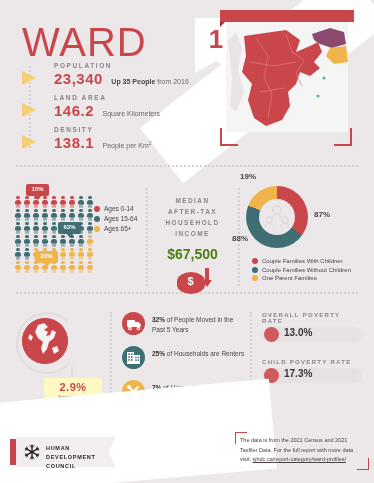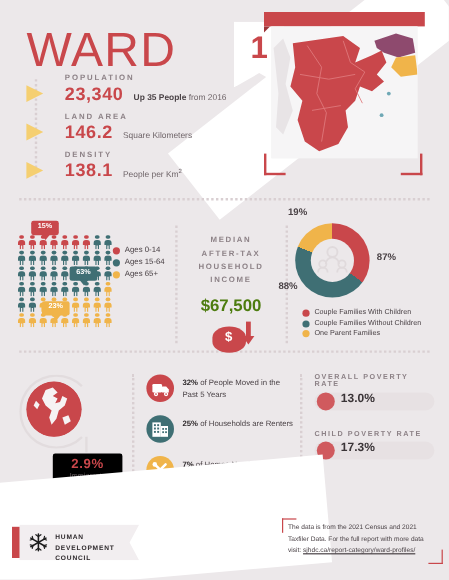--- a/index.html
+++ b/index.html
@@ -170,21 +170,21 @@
   .globe{
     width:46px;height:46px;border-radius:50%;background:#c9474b;position:relative;
     overflow:hidden;
   }
   .ring{
     position:absolute;left:-6px;top:-6px;width:58px;height:58px;
     border:2px solid #e2dcde;border-radius:50%;border-right-color:transparent;
   }
   .stem{position:absolute;left:49px;top:46px;width:2px;height:13px;background:#e2dcde;}
   .immbox{
-    position:absolute;left:22px;top:60px;width:58px;background:#000000;
+    position:absolute;left:22px;top:60px;width:58px;background:#fef9c3;
     border-radius:2px;padding:3px 0 3px;text-align:center;
   }
   .immbox .v{font-size:11px;font-weight:bold;color:#c9474b;letter-spacing:.5px;}
   .immbox .l{font-size:6px;color:#6f6569;margin-top:1px;}
 
   
   .midstats{position:absolute;left:122px;top:312px;width:125px;}
   .ms-row{display:flex;align-items:flex-start;margin-bottom:11px;}
   .ms-icon{
     width:23px;height:23px;border-radius:50%;flex:0 0 23px;margin-right:7px;

